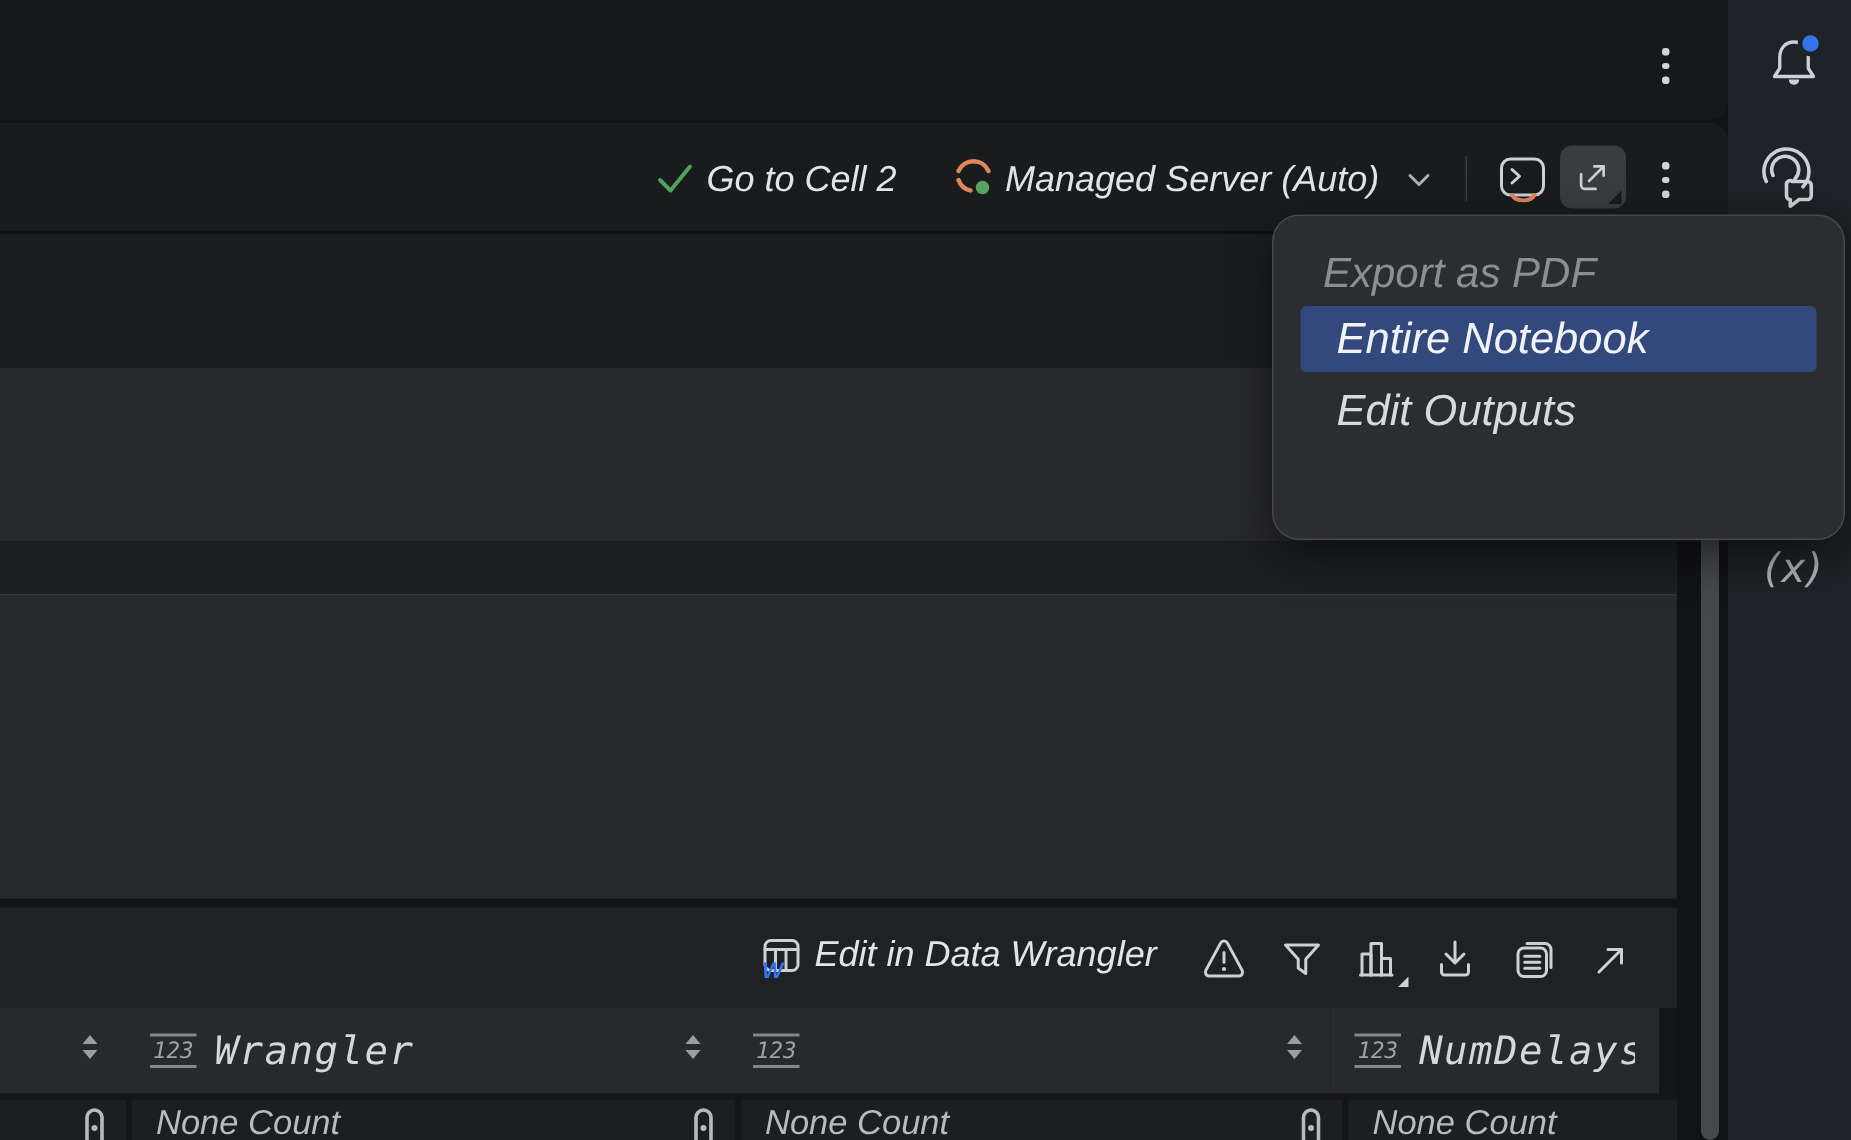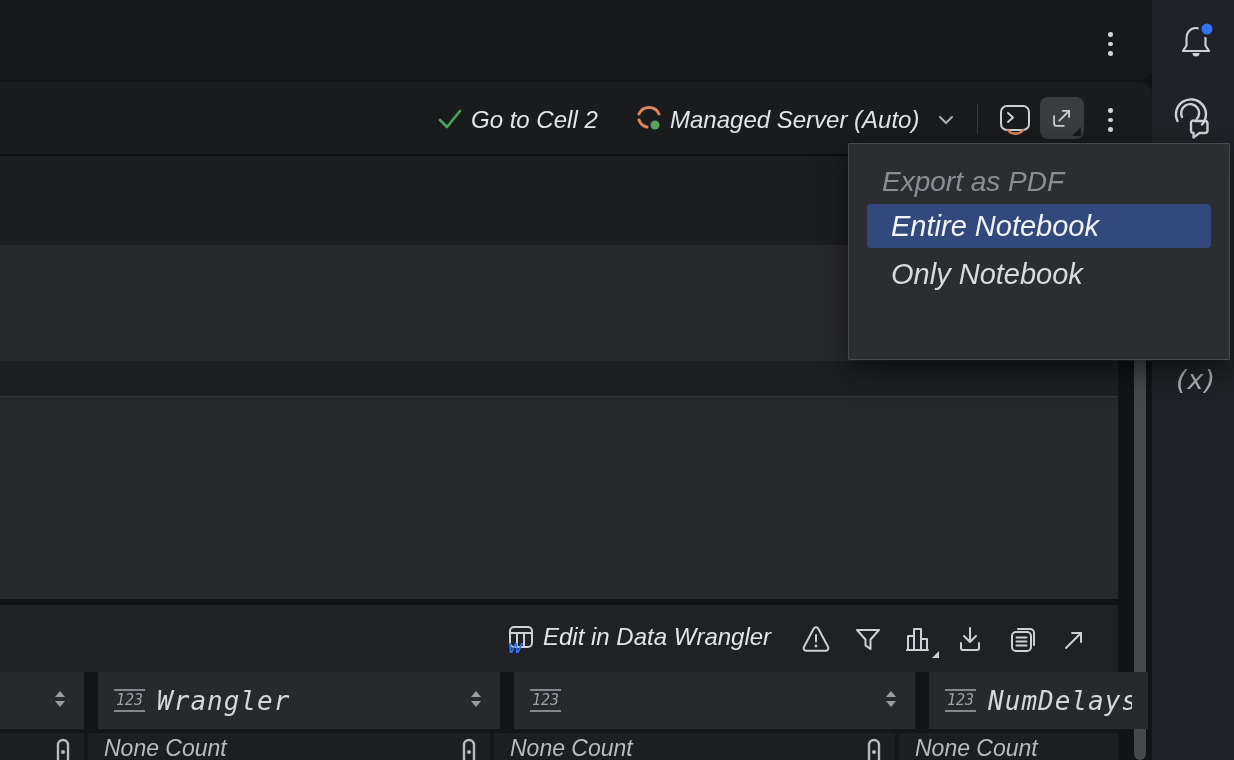--- a/index.html
+++ b/index.html
@@ -38,32 +38,32 @@
   
   .btoolbar { left:0; top:605px; width:1118px; height:67px; background:#1f2124; }
   .dwbtn { position:absolute; left:506px; top:622px; display:flex; align-items:center; gap:7px; cursor:pointer; }
   .dwbtn .lbl { font-size:24px; color:#e2e4e8; }
   .dw-ic { position:relative; width:30px; height:30px; }
   .dw-w { position:absolute; left:2px; bottom:-4px; font-size:15px; font-weight:bold; color:#3574f0; font-family:"Liberation Sans",sans-serif; }
   .chart-corner { position:absolute; right:-4px; bottom:-2px; width:0; height:0; border-left:7px solid transparent; border-bottom:7px solid #cdd0d4; }
 
   
   .tablewrap { left:0; top:672px; width:1118px; height:88px; background:#141518; display:flex; flex-direction:column; row-gap:4px; }
-  .hrow { display:flex; column-gap:14px; height:57px; }
+  .hrow { display:flex; column-gap:0; height:57px; }
   .hcell { background:#28292c; height:57px; display:flex; align-items:center; padding:0 16px; cursor:pointer; }
   .hcell .name { font-family:"DejaVu Sans Mono", monospace; font-size:26px; letter-spacing:1px; color:#d5d7db; white-space:nowrap; overflow:hidden; }
   .typ123 { font-family:"DejaVu Sans Mono", monospace; font-size:15px; color:#9ea1a6; border-top:2px solid #83868b; border-bottom:2px solid #83868b; padding:0 2px; line-height:1.25; margin-right:12px; flex:none; }
   .sorti { margin-left:auto; flex:none; }
   .srow { display:flex; column-gap:4px; height:27px; }
   .scell { background:#1c1e20; height:27px; display:flex; align-items:flex-start; justify-content:space-between; padding:2px 12px 0 16px; overflow:hidden; cursor:pointer; }
   .scell .stxt { font-size:23px; color:#b7bac0; white-space:nowrap; }
   .w0 { width:84px; flex:none; } .w1 { width:402px; flex:none; } .w2 { width:401px; flex:none; } .w3 { width:219px; flex:none; }
 
   
-  .menu { left:848px; top:143px; width:382px; height:217px; background:#2b2d31; border:1px solid #47494f; border-radius:1px; box-shadow:0 10px 30px rgba(0,0,0,.55); z-index:10; padding-top:16px; }
+  .menu { left:848px; top:143px; width:382px; height:217px; background:#2b2d31; border:1px solid #47494f; border-radius:18px; box-shadow:0 10px 30px rgba(0,0,0,.55); z-index:10; padding-top:16px; }
   .mheader { height:44px; display:flex; align-items:center; padding-left:33px; font-size:28px; color:#8c8e93; }
   .mitem { height:44px; margin:0 18px 4px 18px; display:flex; align-items:center; padding-left:24px; font-size:29px; color:#d8dade; border-radius:4px; cursor:pointer; white-space:nowrap; }
   .mitem.selected { background:#33497e; color:#f2f3f6; }
 
   
   .sidebar { left:1152px; top:0; width:82px; height:760px; background:#1f2226; }
   .sbicon { position:absolute; cursor:pointer; }
   .xvar { font-size:27px; color:#b0b3b8; font-family:"DejaVu Sans", sans-serif; letter-spacing:1px; }
 </style>
 </head>
@@ -247,21 +247,21 @@
       </div>
       <div class="scell w3">
         <span class="stxt">None Count</span>
       </div>
     </div>
   </div>
 
   <div class="abs menu">
     <div class="mheader">Export as PDF</div>
     <div class="mitem selected">Entire Notebook</div>
-    <div class="mitem">Only Notebook</div>
+    <div class="mitem">Edit Outputs</div>
   </div>
 
   <div class="abs sidebar">
     <span class="sbicon" style="left:22px; top:20px;">
       <svg class="ic" width="44" height="44" viewBox="0 0 44 44">
         <path d="M22 8 c-6 0-9.5 4.5-9.5 10.5 v7 l-3.5 5.5 h26 l-3.5-5.5 v-7 C31.5 12.5 28 8 22 8 z" style="stroke:#cdd0d4;stroke-width:2.2"></path>
         <path d="M18.5 33 a3.5 3.5 0 0 0 7 0 z" style="fill:#cdd0d4;stroke:none"></path>
         <circle cx="33" cy="9" r="7" style="fill:#3574f0;stroke:#1f2226;stroke-width:3"></circle>
       </svg>
     </span>

